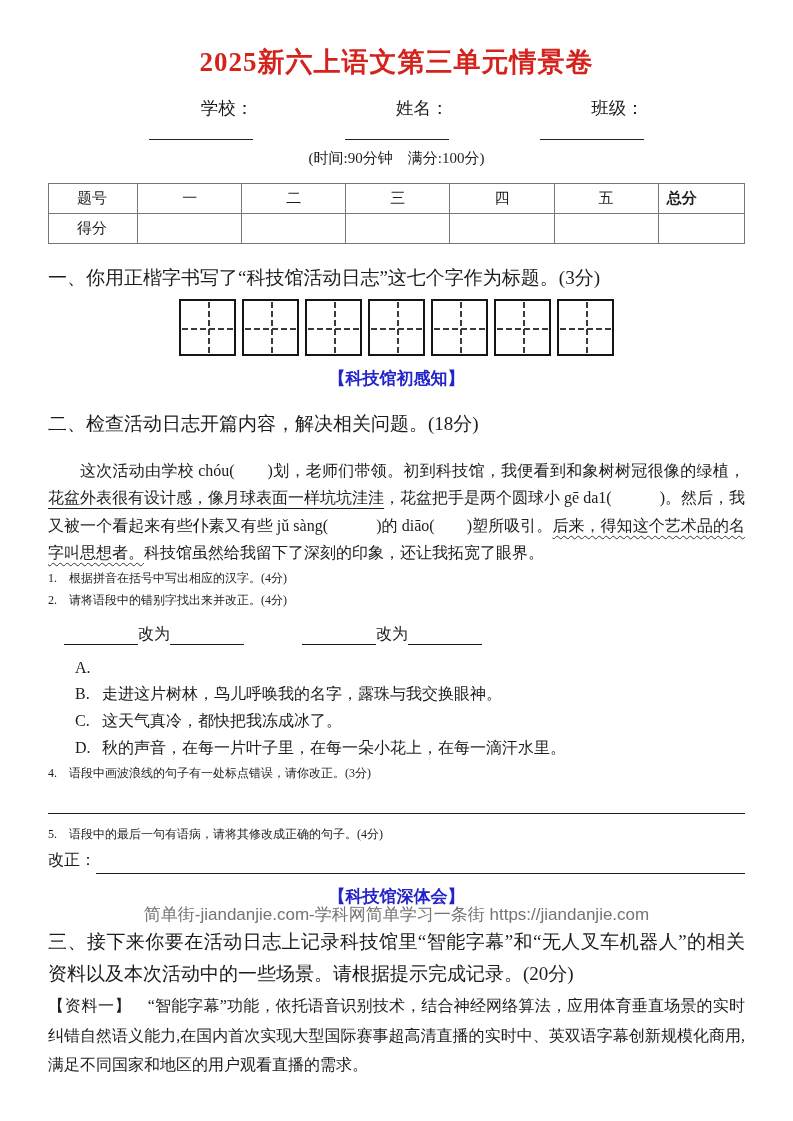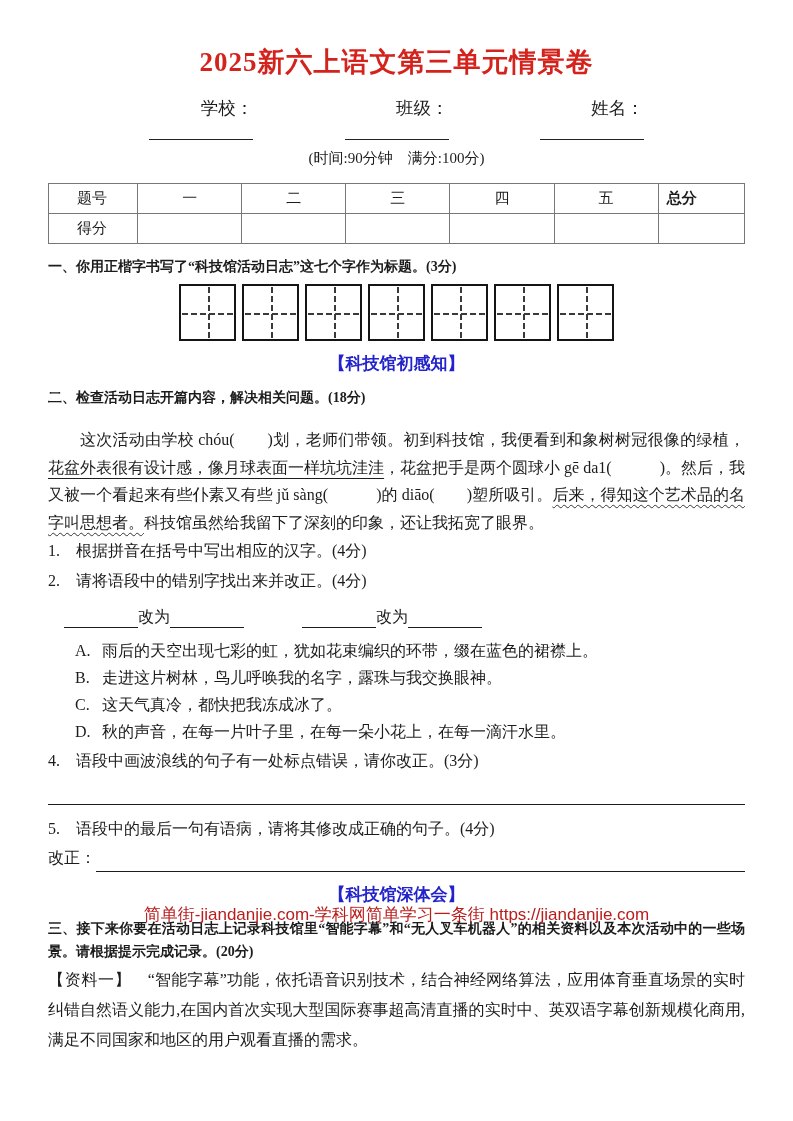--- a/index.html
+++ b/index.html
@@ -34,76 +34,76 @@
   table.score-table td { border:1px solid #777; height:30px; text-align:center; }
   table.score-table td.c-first { width:12.8%; text-align:left; padding-left:28px; }
   table.score-table td.c-last  { width:12.4%; text-align:left; padding-left:8px;font-weight:bold; }
   table.score-table td.c-mid   { width:14.96%; }
 
   .intro {
     margin-top:12px; color:#2323cb; font-weight:bold; font-size:16.5px;
     line-height:1.8; text-indent:2em; text-align:justify;
   }
 
-  .q-title { font-weight:bold; font-size:14px; line-height:1.65; margin-top:11px; text-align:justify; }
+  .q-title { font-weight:normal; font-size:19px; line-height:1.65; margin-top:18px; text-align:justify; }
 
   .box-row { display:flex; justify-content:center; gap:6px; margin-top:6px; }
   .tian { width:57px; height:57px; border:2px solid #151515; position:relative; background:#fff; }
   .tian::before { content:""; position:absolute; left:1px; right:1px; top:50%; border-top:2px dashed #3a3a3a; }
   .tian::after  { content:""; position:absolute; top:1px; bottom:1px; left:50%; border-left:2px dashed #3a3a3a; }
 
   .section-head {
     text-align:center; color:#2323cb; font-weight:bold; font-size:17px; margin-top:11px;
   }
 
   .passage { font-size:16px; line-height:1.72; text-align:justify; text-indent:2em; margin-top:17px; }
   .u    { text-decoration:underline; text-underline-offset:5px; text-decoration-thickness:1px; }
   .wavy { text-decoration:underline wavy #333 1px; text-underline-offset:4px; }
 
-  .sub { font-size:16px; line-height:1.78; margin-top:1px; }
+  .sub { font-size:12px; line-height:1.78; margin-top:1px; }
 
   .blank-row { display:flex; align-items:flex-end; font-size:16px; margin:12px 0 10px 16px; }
   .blank { display:inline-block; width:74px; border-bottom:1.4px solid #1c1c1c; height:1.15em; }
   .pair-gap { width:58px; }
 
   .option { display:flex; font-size:16px; line-height:1.68; padding-left:27px; }
   .opt-label { width:27px; flex:none; }
 
   .answer-line { border-bottom:1.6px solid #1c1c1c; height:30px; margin-bottom:10px; }
 
   .correction-row { display:flex; align-items:flex-end; font-size:16px; line-height:1.78; }
   .flex-line { flex:1; border-bottom:1.4px solid #1c1c1c; height:1.1em; }
 
   .material { font-size:16px; line-height:1.85; text-align:justify; margin-top:2px; }
   .mat-label { letter-spacing:0.5px; }
 
   .footer {
     position:absolute; left:0; right:0; bottom:32px;
-    text-align:center; color:#b91c1c; font-size:17px;
+    text-align:center; color:#737373; font-size:17px;
     font-family:"Liberation Sans","DejaVu Sans",sans-serif;
   }
 </style>
 </head>
 <body>
 
 <div class="sheet">
 
   <h1 class="title">2025新六上语文第三单元情景卷</h1>
 
   <div class="info-row">
     <div class="info-item">
       <span>学校：</span>
       <span class="fill-line"></span>
     </div>
     <div class="info-item">
-      <span>班级：</span>
+      <span>姓名：</span>
       <span class="fill-line"></span>
     </div>
     <div class="info-item">
-      <span>姓名：</span>
+      <span>班级：</span>
       <span class="fill-line"></span>
     </div>
   </div>
 
   <div class="time-line">(时间:90分钟　满分:100分)</div>
 
   <table class="score-table">
     <tbody>
       <tr>
         <td class="c-first">题号</td>
@@ -154,21 +154,20 @@
     <span class="blank"></span>
     <span class="pair-gap"></span>
     <span class="blank"></span>
     <span>改为</span>
     <span class="blank"></span>
   </div>
 
 
   <div class="option">
     <span class="opt-label">A.</span>
-    <span>雨后的天空出现七彩的虹，犹如花束编织的环带，缀在蓝色的裙襟上。</span>
   </div>
   <div class="option">
     <span class="opt-label">B.</span>
     <span>走进这片树林，鸟儿呼唤我的名字，露珠与我交换眼神。</span>
   </div>
   <div class="option">
     <span class="opt-label">C.</span>
     <span>这天气真冷，都快把我冻成冰了。</span>
   </div>
   <div class="option">

